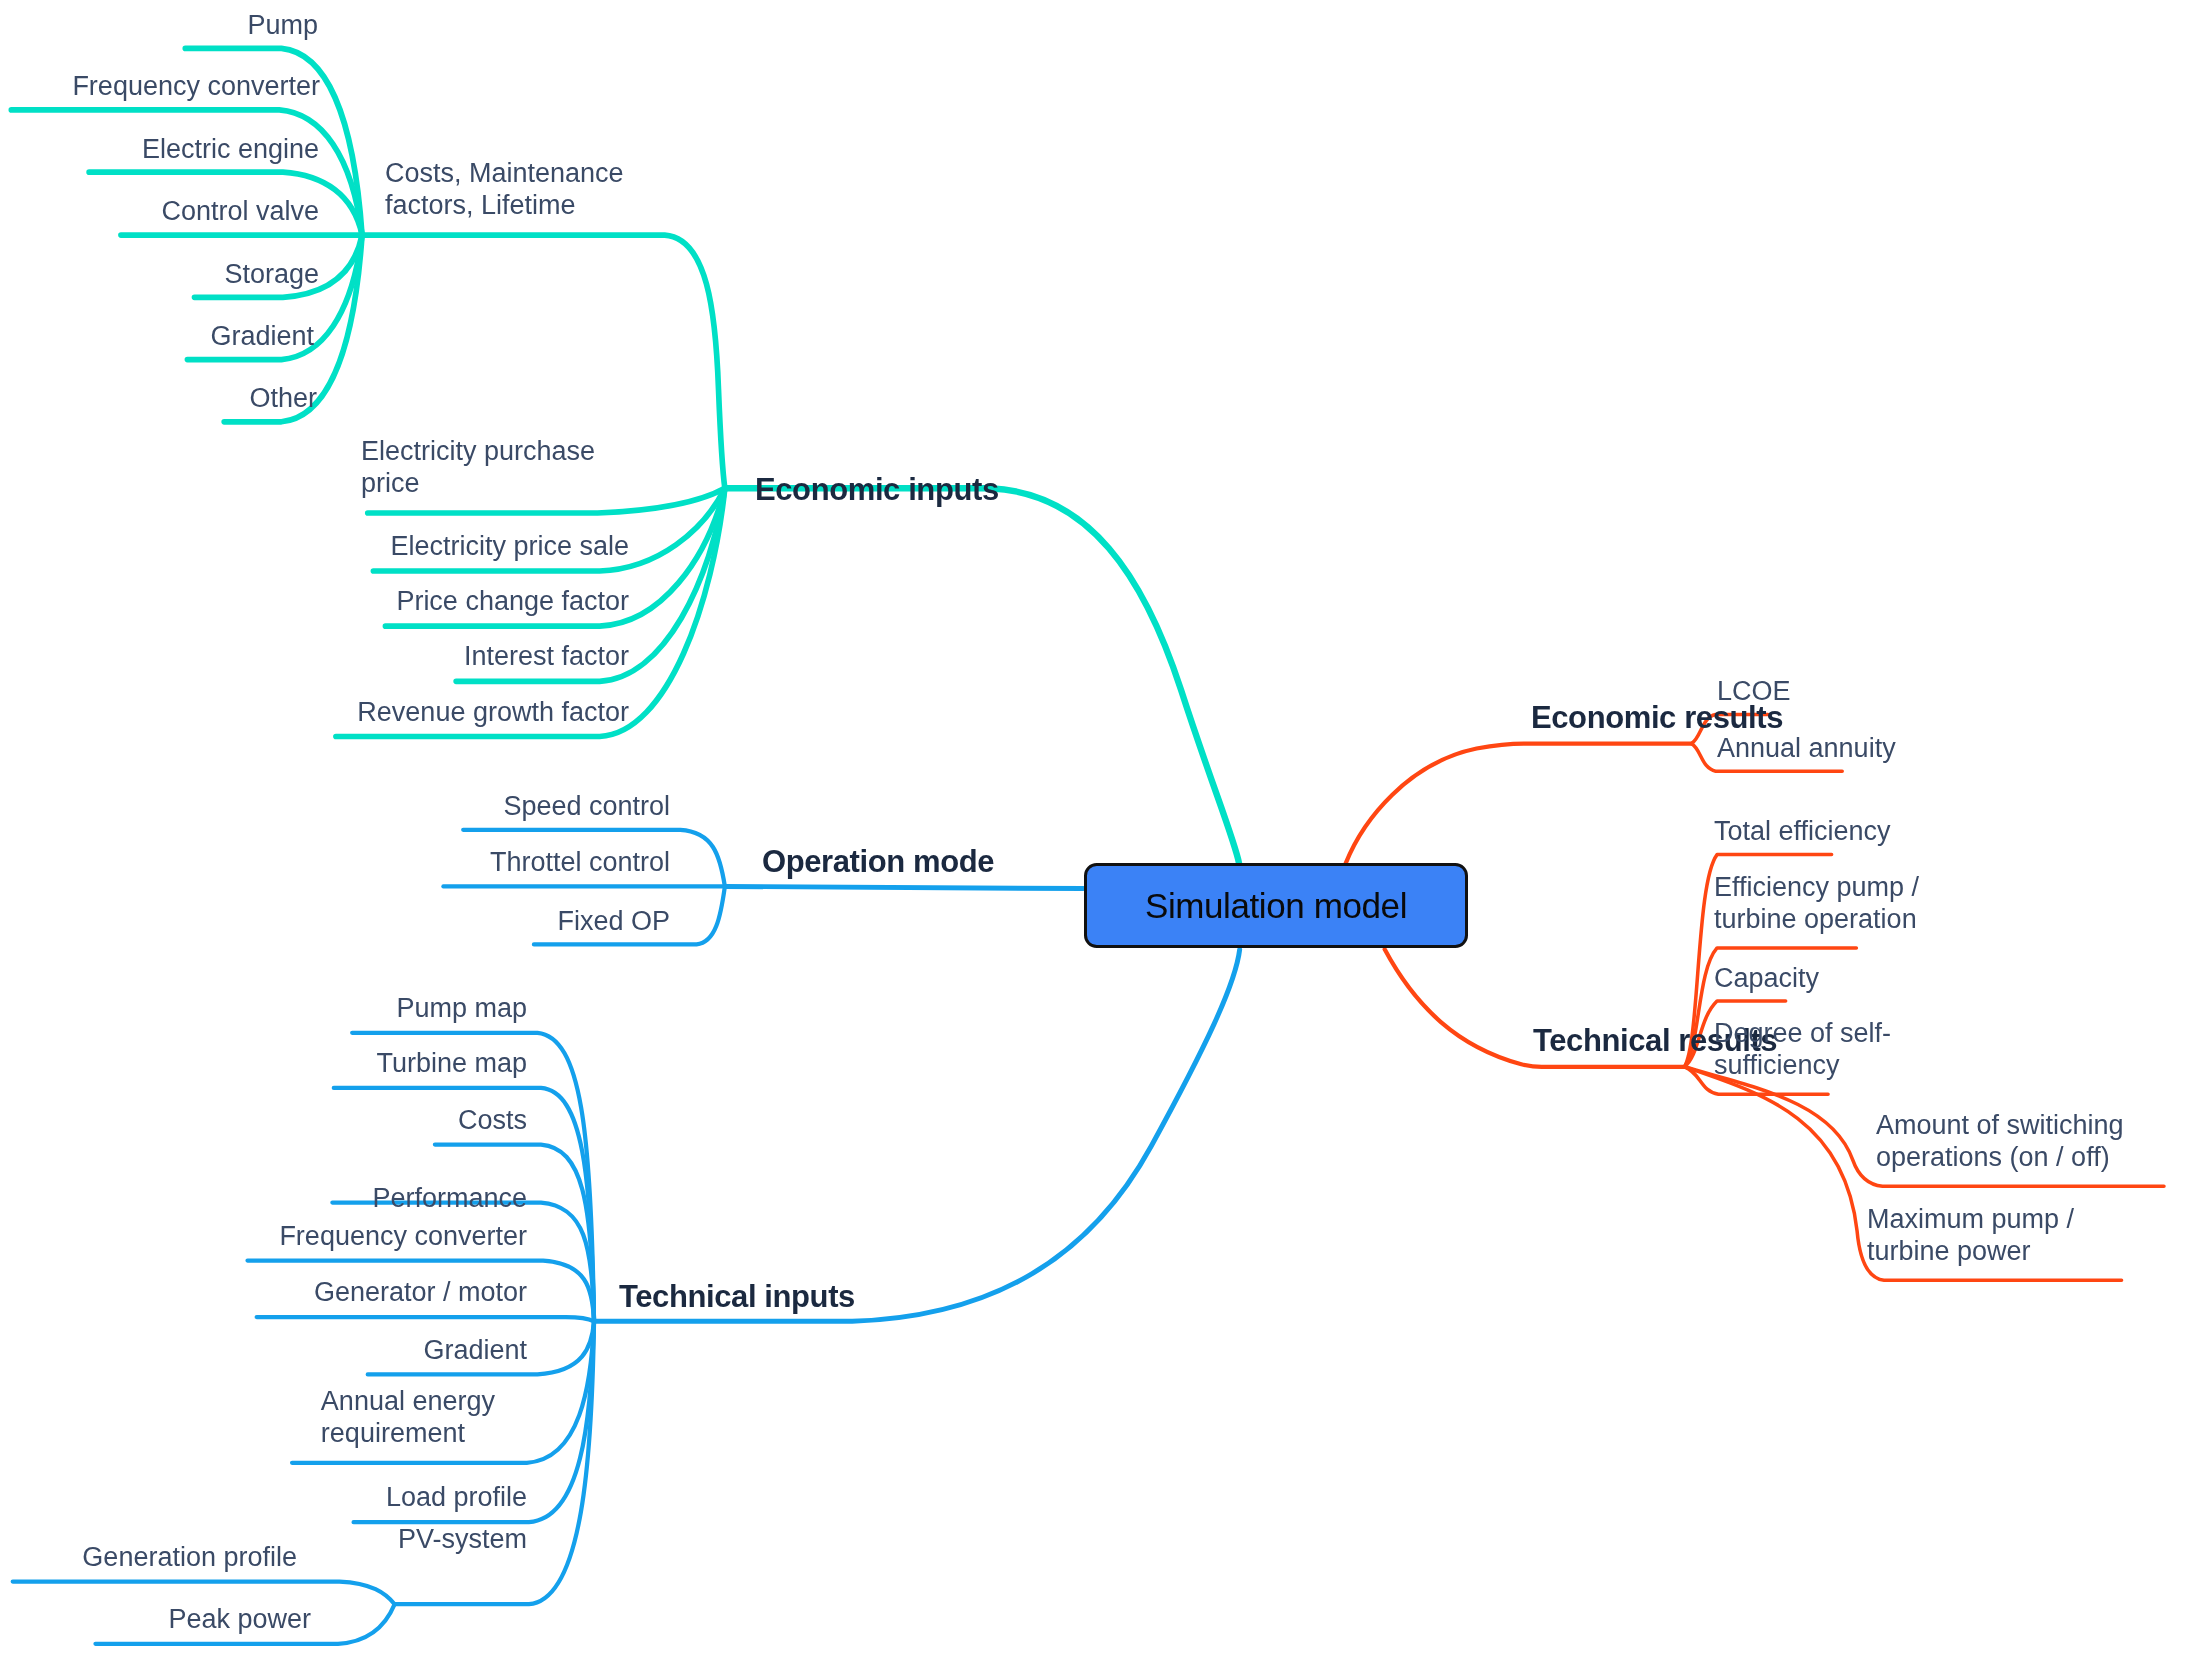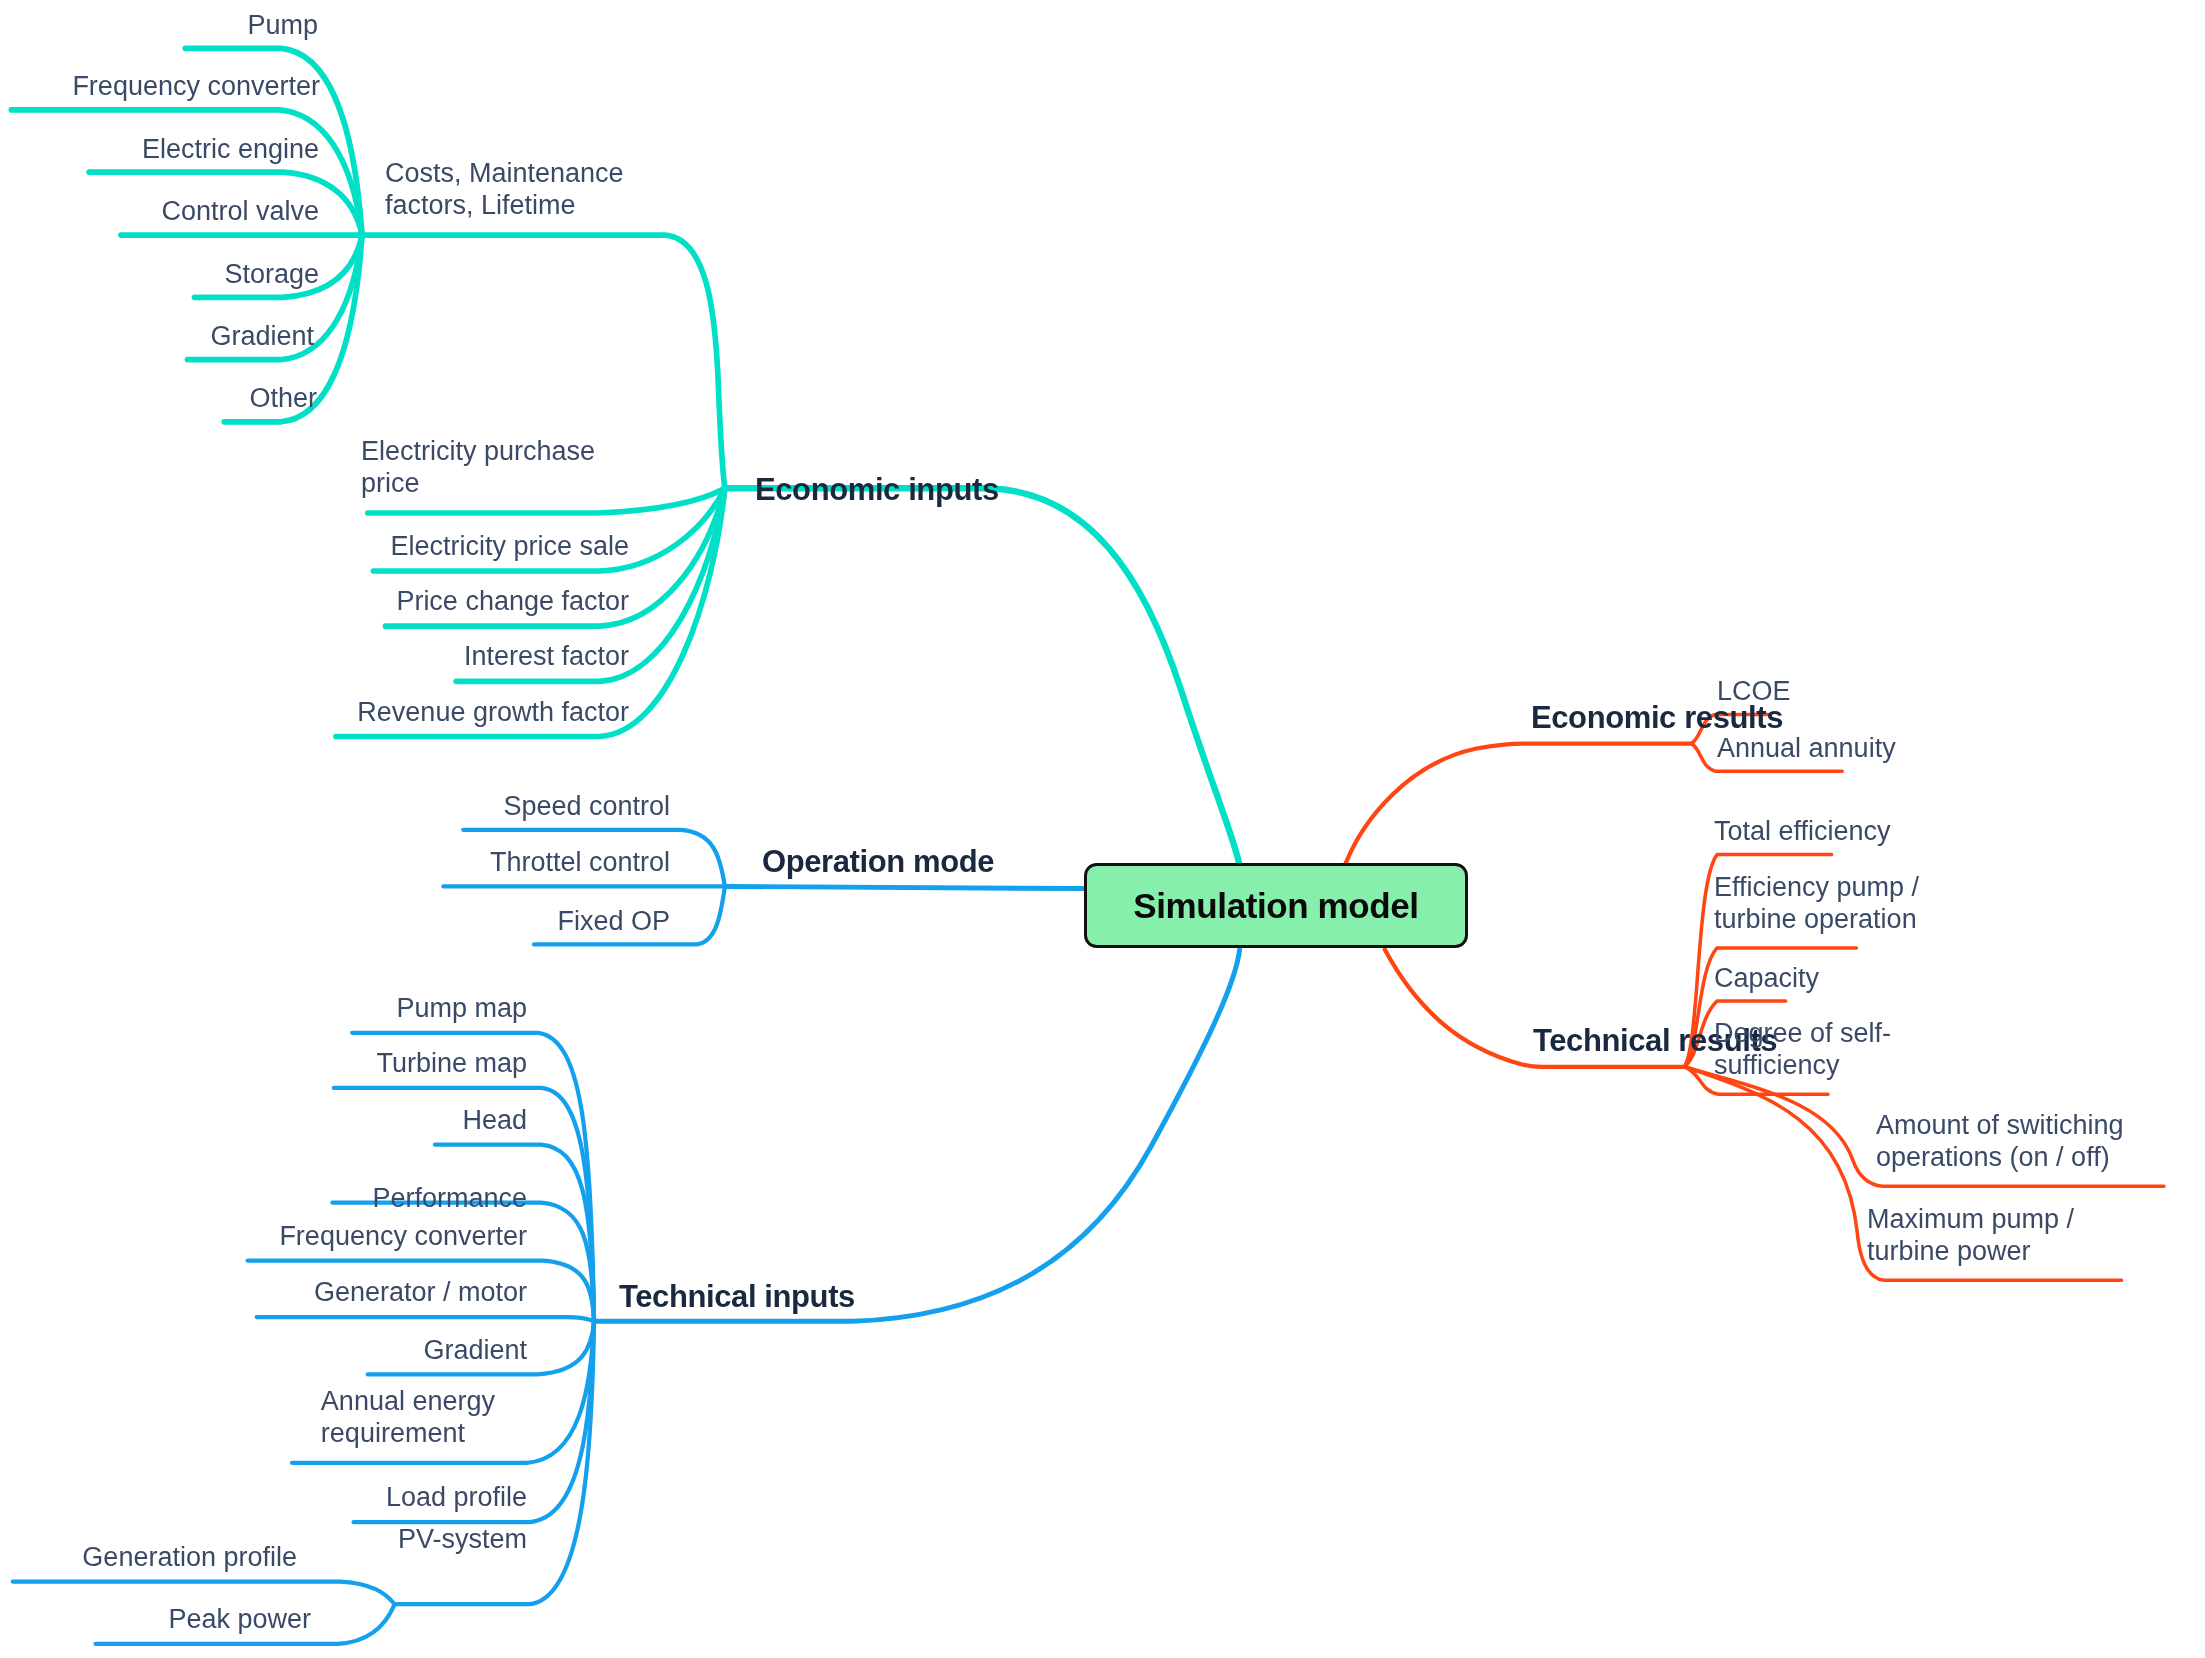--- a/index.html
+++ b/index.html
@@ -32,25 +32,25 @@
     position:absolute;
     font-size:31px;
     font-weight:bold;
     color:#1B2940;
     white-space:nowrap;
     letter-spacing:-0.4px;
   }
   #central-node{
     position:absolute;
     left:1084px;top:863px;width:384px;height:85px;
-    background:#86efac;
+    background:#3b82f6;
     border:3.5px solid #111;
     border-radius:12.7px;
     display:flex;align-items:center;justify-content:center;
-    font-size:35px;font-weight:bold;color:#0a0a0a;
+    font-size:35px;font-weight:normal;color:#0a0a0a;
     letter-spacing:-0.4px;
     box-sizing:border-box;
     white-space:nowrap;
   }
 </style>
 </head>
 <body>
 
 <div id="canvas">
 
@@ -130,21 +130,21 @@
   <div class="label right-align" style="right:1576px;top:697px;">Revenue growth factor</div>
 
   <div class="branch-label" style="left:762px;top:844px;">Operation mode</div>
   <div class="label right-align" style="right:1535px;top:791px;">Speed control</div>
   <div class="label right-align" style="right:1535px;top:847px;">Throttel control</div>
   <div class="label right-align" style="right:1535px;top:906px;">Fixed OP</div>
 
   <div class="branch-label" style="left:619px;top:1279px;">Technical inputs</div>
   <div class="label right-align" style="right:1678px;top:993px;">Pump map</div>
   <div class="label right-align" style="right:1678px;top:1048px;">Turbine map</div>
-  <div class="label right-align" style="right:1678px;top:1105px;">Head</div>
+  <div class="label right-align" style="right:1678px;top:1105px;">Costs</div>
   <div class="label right-align" style="right:1678px;top:1163px;margin-top:20px;">Performance</div>
   <div class="label right-align" style="right:1678px;top:1221px;">Frequency converter</div>
   <div class="label right-align" style="right:1678px;top:1277px;">Generator / motor</div>
   <div class="label right-align" style="right:1678px;top:1335px;margin-left:36px;">Gradient</div>
   <div class="label r" style="right:1710px;top:1386px;text-align:left;">Annual energy
 requirement</div>
   <div class="label right-align" style="right:1678px;top:1482px;">Load profile</div>
   <div class="label right-align" style="right:1678px;top:1524px;">PV-system</div>
   <div class="label right-align" style="right:1908px;top:1542px;">Generation profile</div>
   <div class="label right-align" style="right:1894px;top:1604px;">Peak power</div>

